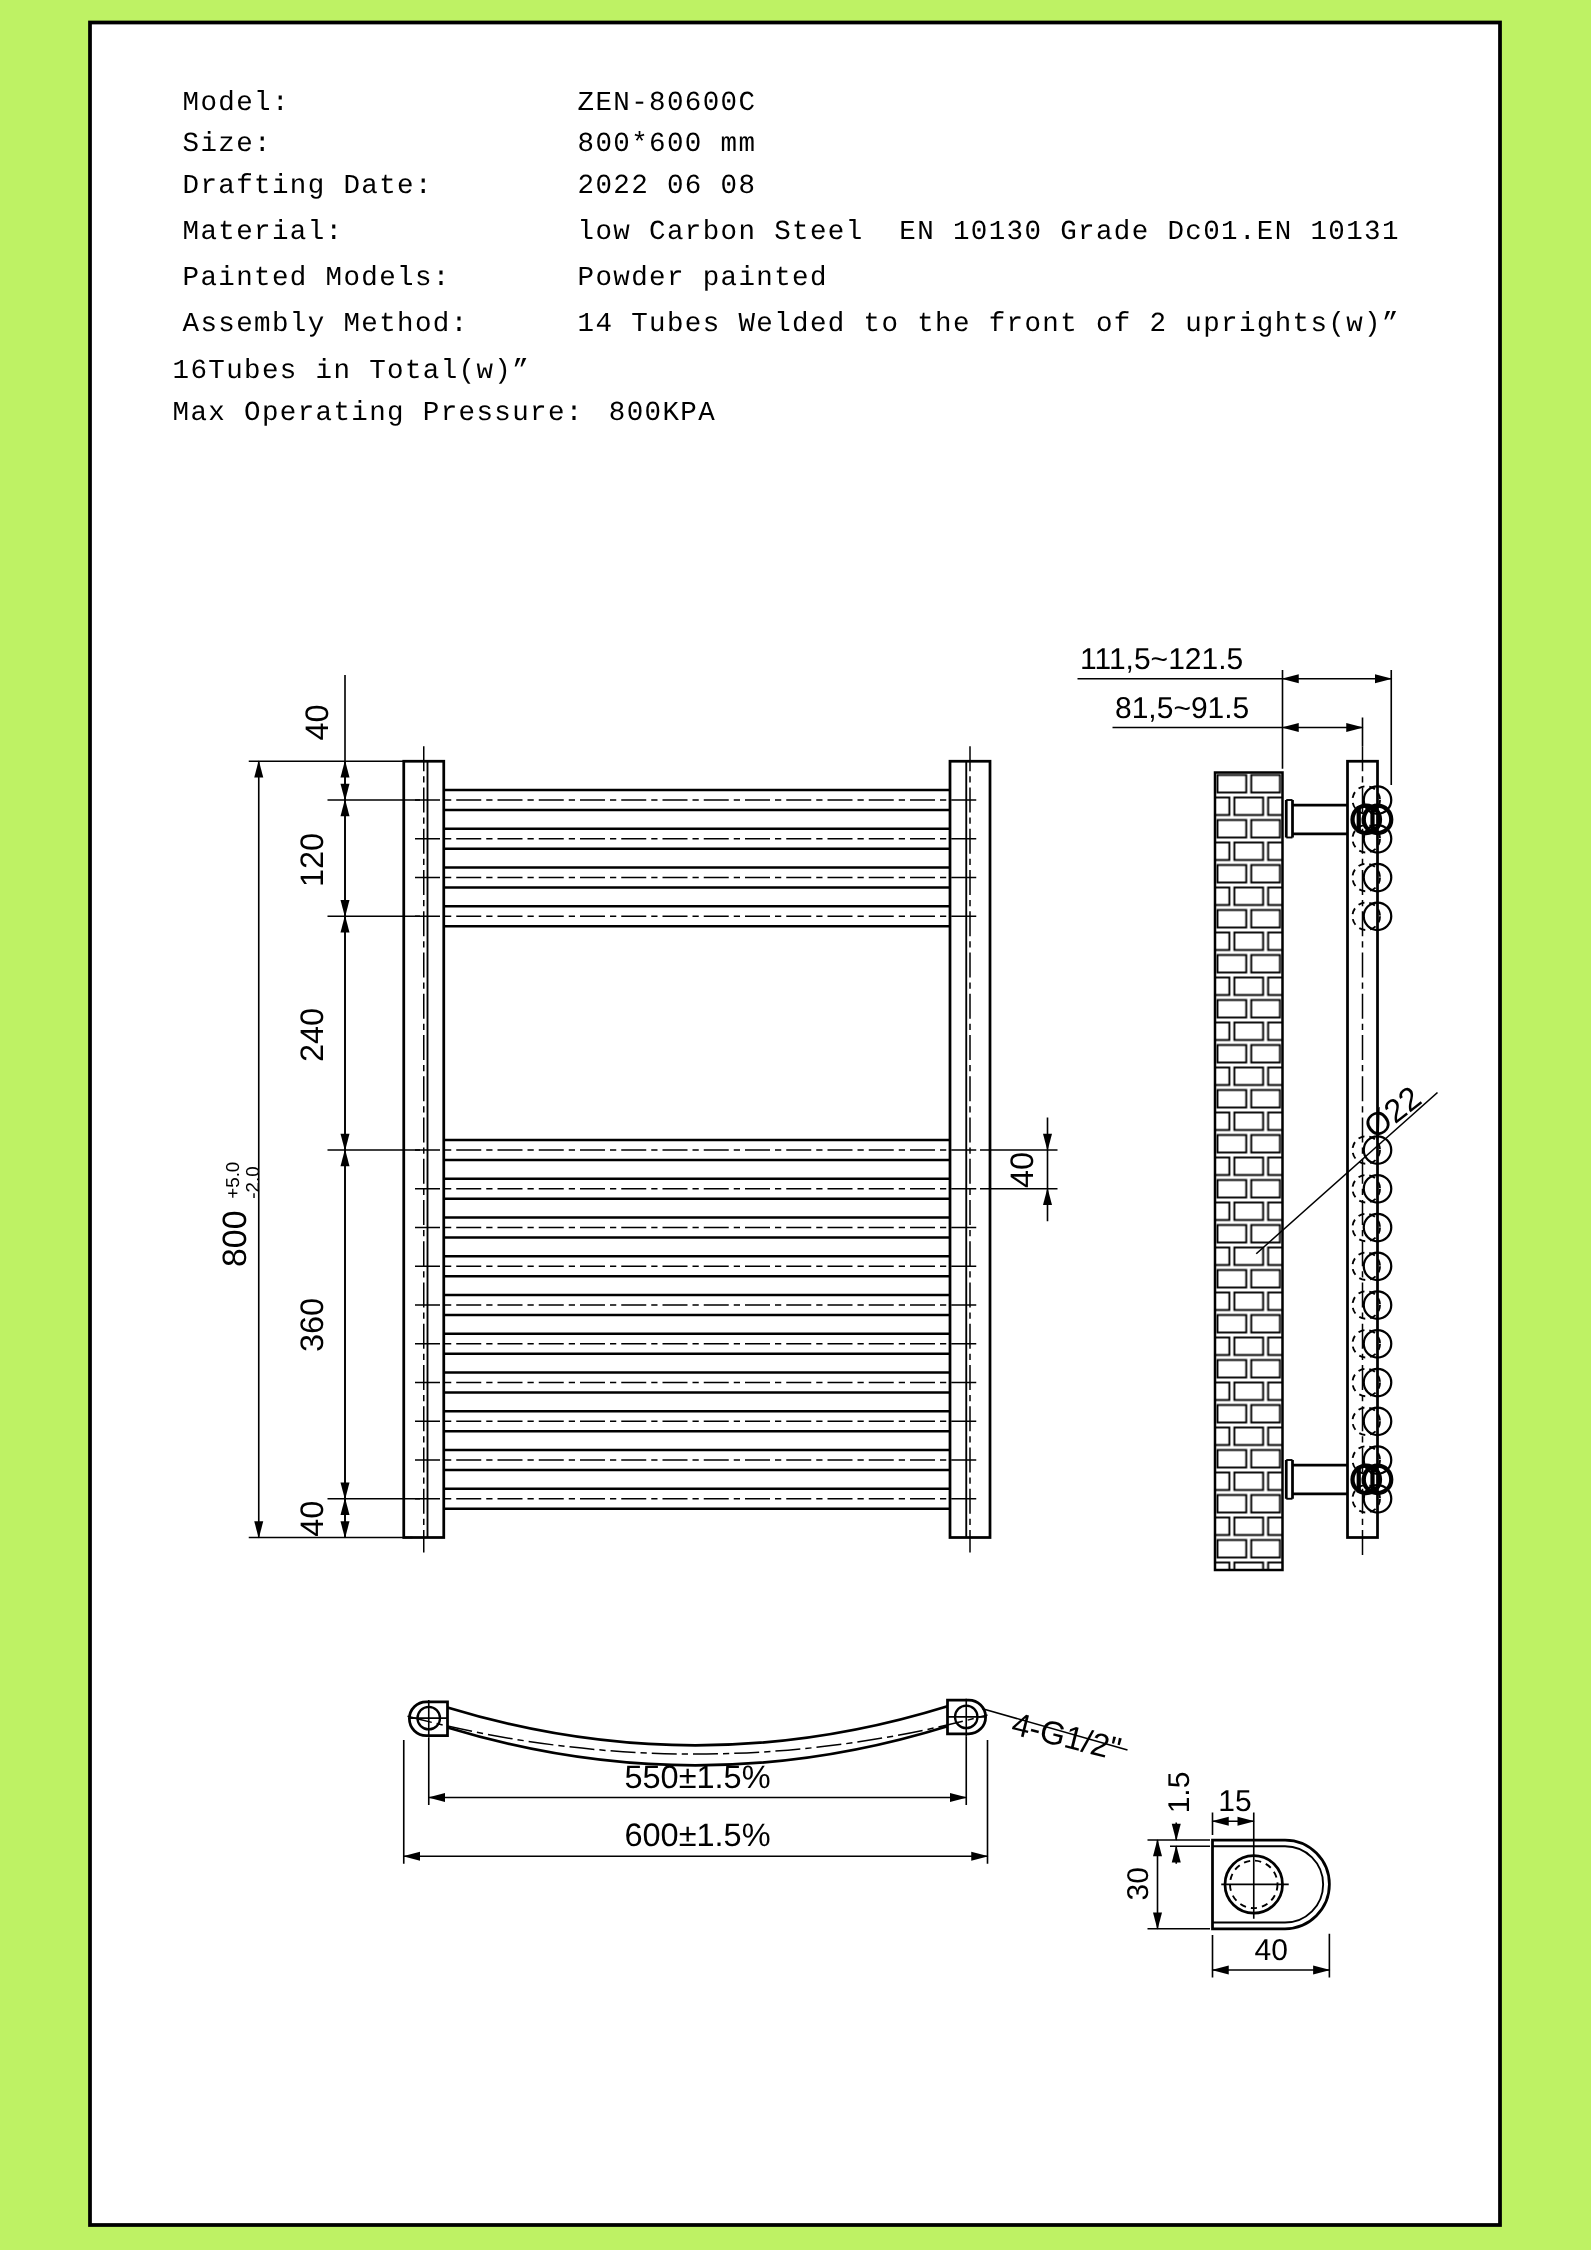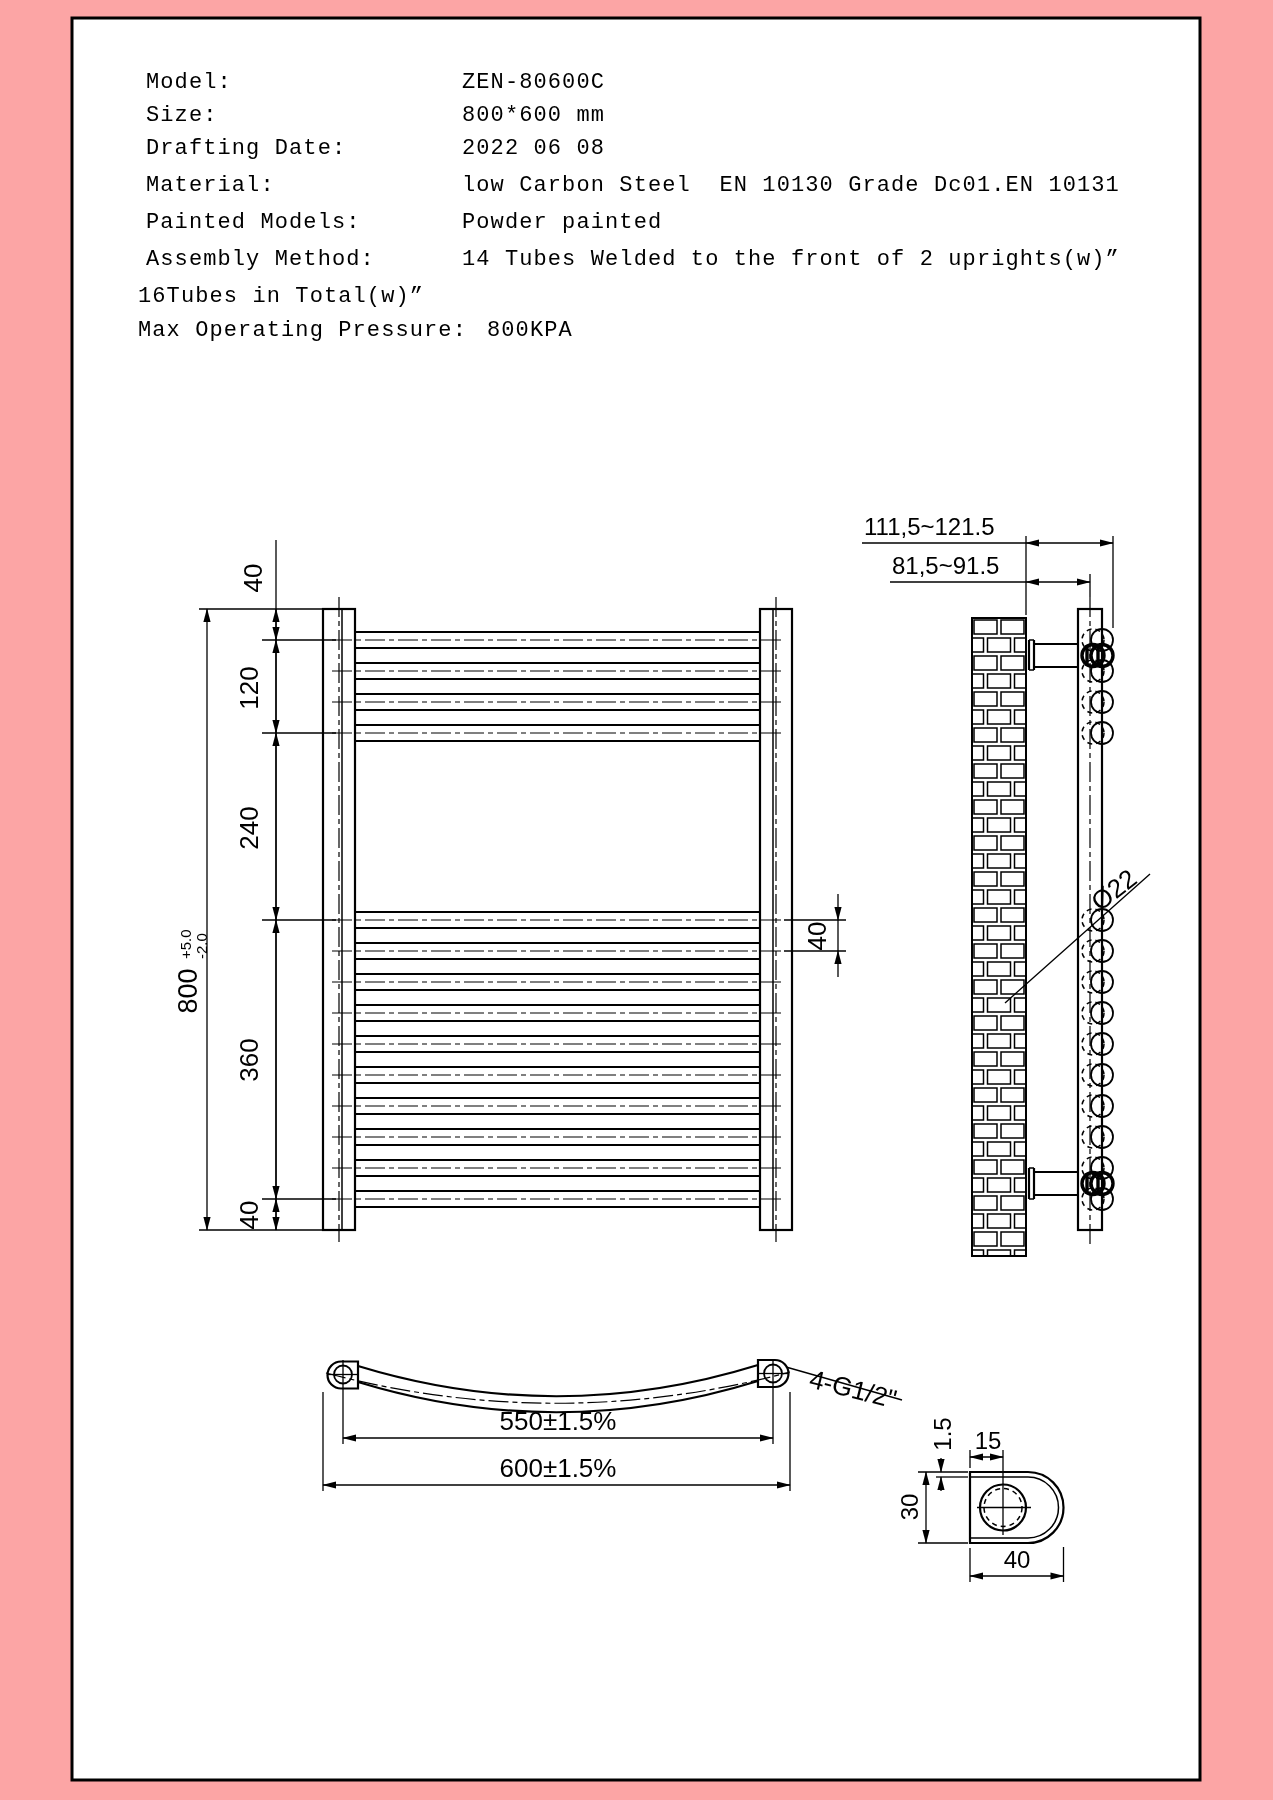--- a/index.html
+++ b/index.html
@@ -1,16 +1,16 @@
 <!DOCTYPE html>
 <html><head>
 <meta charset="utf-8">
 <style>
   html,body{margin:0;padding:0;background:#fff;}
-  #page{width:1273px;height:1800px;position:relative;background:#fca5a5;}
+  #page{width:1273px;height:1800px;position:relative;background:#bef264;}
   svg{display:block;}
   svg text{font-family:"Liberation Sans",sans-serif;font-size:26px;fill:#000;white-space:pre;}
   svg text.hdr{font-family:"Liberation Mono",monospace;font-size:22px;letter-spacing:1.1px;}
   svg text.md{font-size:24px;}
   svg text.sm{font-size:15px;}
   .o{stroke:#000;stroke-width:2.2;fill:none;}
   .i{stroke:#000;stroke-width:1.5;fill:none;}
   .d{stroke:#000;stroke-width:1.3;fill:none;}
   .c{stroke:#000;stroke-width:1.2;fill:none;stroke-dasharray:20 4 5 4;}
   .h{stroke:#000;stroke-width:1.5;fill:none;stroke-dasharray:5 4;}

